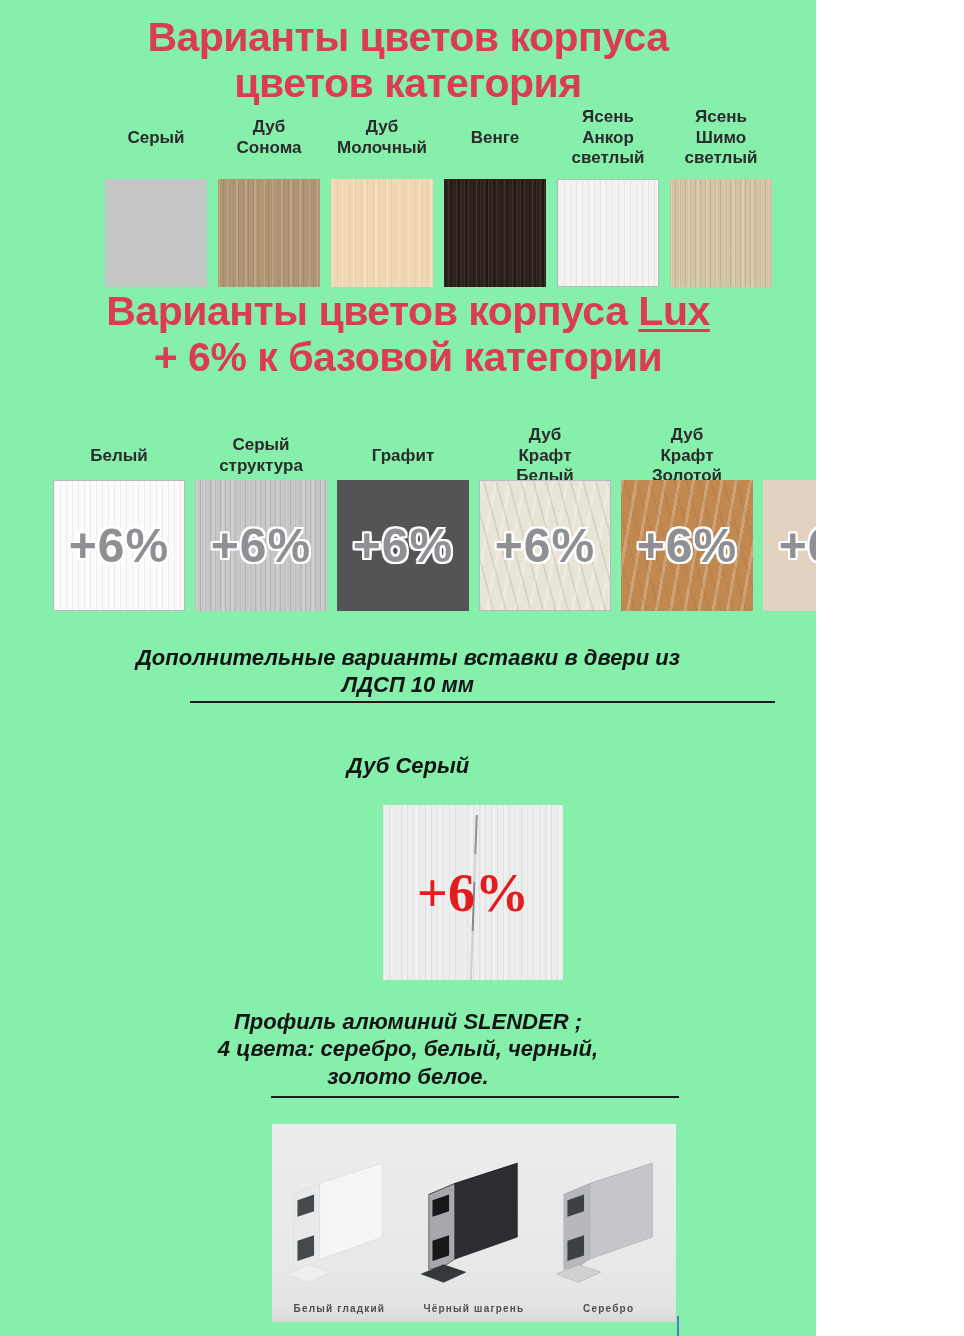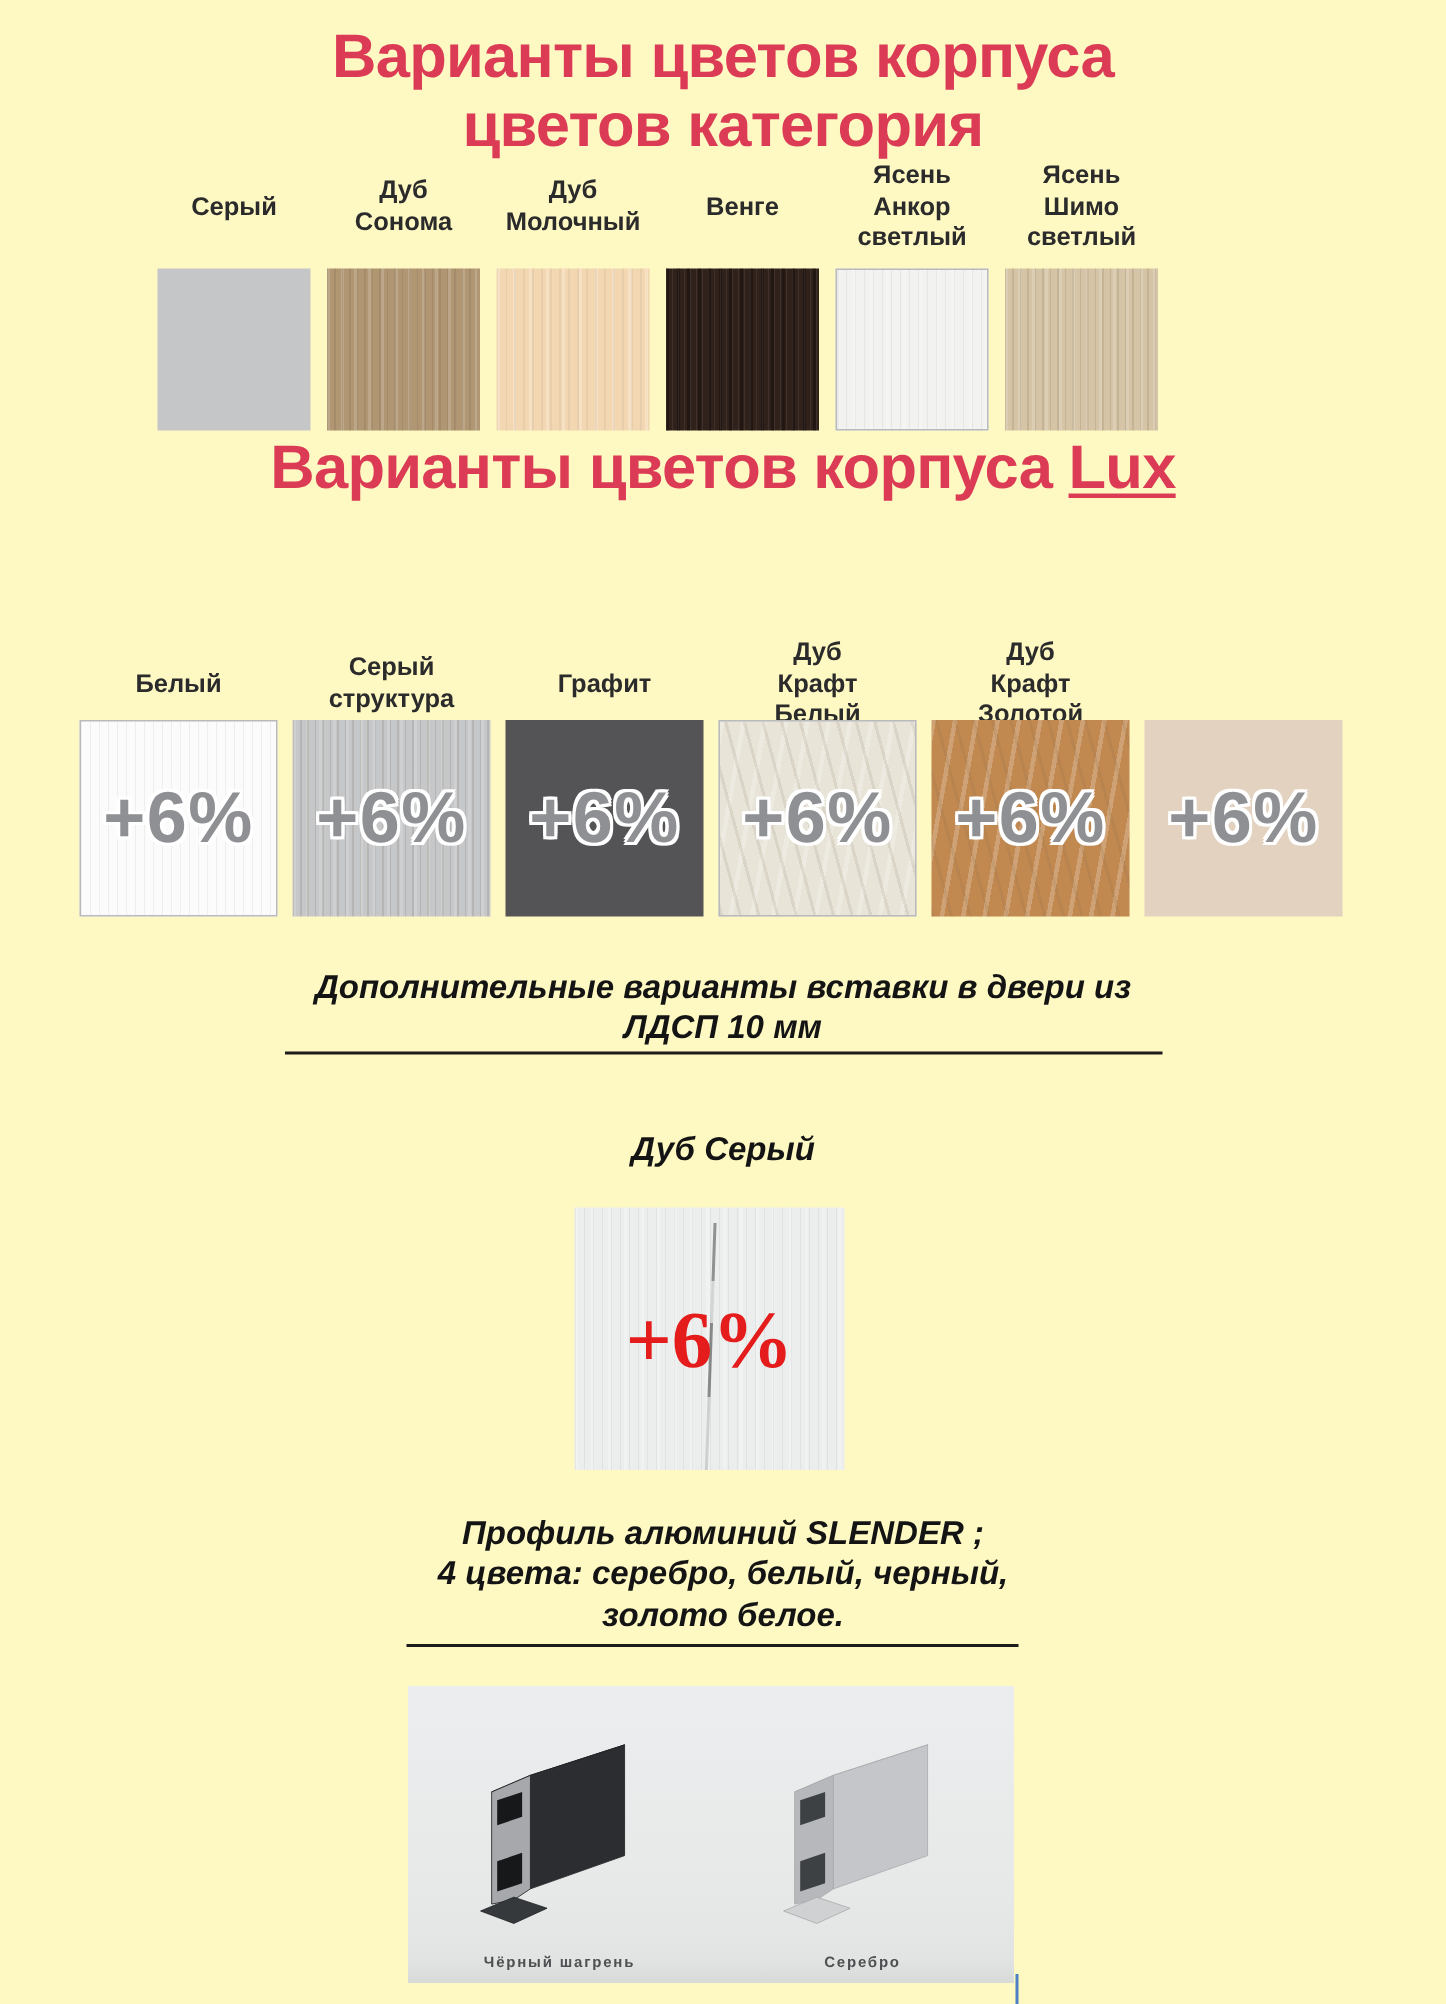--- a/index.html
+++ b/index.html
@@ -1,17 +1,17 @@
 <!DOCTYPE html>
 <html><head>
 <meta charset="utf-8">
 <style>
   html,body{margin:0;padding:0;background:#ffffff;}
   #canvas{
-    position:relative;width:964px;height:1336px;background:#fef9c3;
+    position:relative;width:816px;height:1336px;background:#86efac;
     font-family:"Liberation Sans",sans-serif;overflow:hidden;
   }
   
   .big-title{
     position:absolute;left:0;right:0;text-align:center;
     font-weight:800;font-size:41px;line-height:1.13;color:#dc3b56;
     letter-spacing:-0.5px;
   }
   .big-title .ul{text-decoration:underline;text-decoration-thickness:3px;text-underline-offset:4px;}
   #title-base{top:14px;}
@@ -134,20 +134,21 @@
   <div class="swatch-row" id="row1-swatches">
     <div class="swatch" style="background-color: rgb(197, 198, 200);"></div>
     <div class="swatch tx-grain-v" style="background-color: rgb(176, 150, 115);"></div>
     <div class="swatch tx-grain-soft" style="background-color: rgb(243, 215, 178);"></div>
     <div class="swatch tx-grain-dark" style="background-color: rgb(48, 33, 26);"></div>
     <div class="swatch bordered tx-grain-soft" style="background-color: rgb(242, 242, 240);"></div>
     <div class="swatch tx-grain-v" style="background-color: rgb(213, 197, 166);"></div>
   </div>
 
   <div class="big-title" id="title-lux"><span>Варианты цветов корпуса </span><span class="ul">Lux</span><br>
+    <span>+ 6% к базовой категории</span>
   </div>
 
   <div class="label-row" id="row2-labels">
     <div class="label-cell">Белый</div>
     <div class="label-cell">Серый
 структура</div>
     <div class="label-cell">Графит</div>
     <div class="label-cell">Дуб
 Крафт
 Белый</div>
@@ -187,20 +188,31 @@
     <div class="crack"></div>
     <span class="red-badge">+6%</span>
   </div>
 
   <div class="note" id="profile-note">Профиль алюминий SLENDER ;
 4 цвета: серебро, белый, черный,
 золото белое.</div>
   <div class="rule" id="rule-2"></div>
 
   <div id="profile-photo">
+    <div class="profile-item pf pf--white">
+      <svg width="120" height="150" viewBox="0 0 130 160">
+        <polygon class="top" points="16,46 84,24 112,12 44,34"></polygon>
+        <polygon class="face" points="44,34 112,12 112,92 44,116"></polygon>
+        <polygon class="end" points="16,46 44,34 44,116 32,124 16,127"></polygon>
+        <polygon class="hole" points="20,52 38,46 38,64 20,70"></polygon>
+        <polygon class="hole" points="20,96 38,90 38,112 20,118"></polygon>
+        <polygon class="flange" points="8,132 32,122 56,130 32,141"></polygon>
+      </svg>
+      <div class="profile-label">Белый гладкий</div>
+    </div>
     <div class="profile-item pf pf--black">
       <svg width="120" height="150" viewBox="0 0 130 160">
         <polygon class="top" points="16,46 84,24 112,12 44,34"></polygon>
         <polygon class="face" points="44,34 112,12 112,92 44,116"></polygon>
         <polygon class="end" points="16,46 44,34 44,116 32,124 16,127"></polygon>
         <polygon class="hole" points="20,52 38,46 38,64 20,70"></polygon>
         <polygon class="hole" points="20,96 38,90 38,112 20,118"></polygon>
         <polygon class="flange" points="8,132 32,122 56,130 32,141"></polygon>
       </svg>
       <div class="profile-label">Чёрный шагрень</div>

